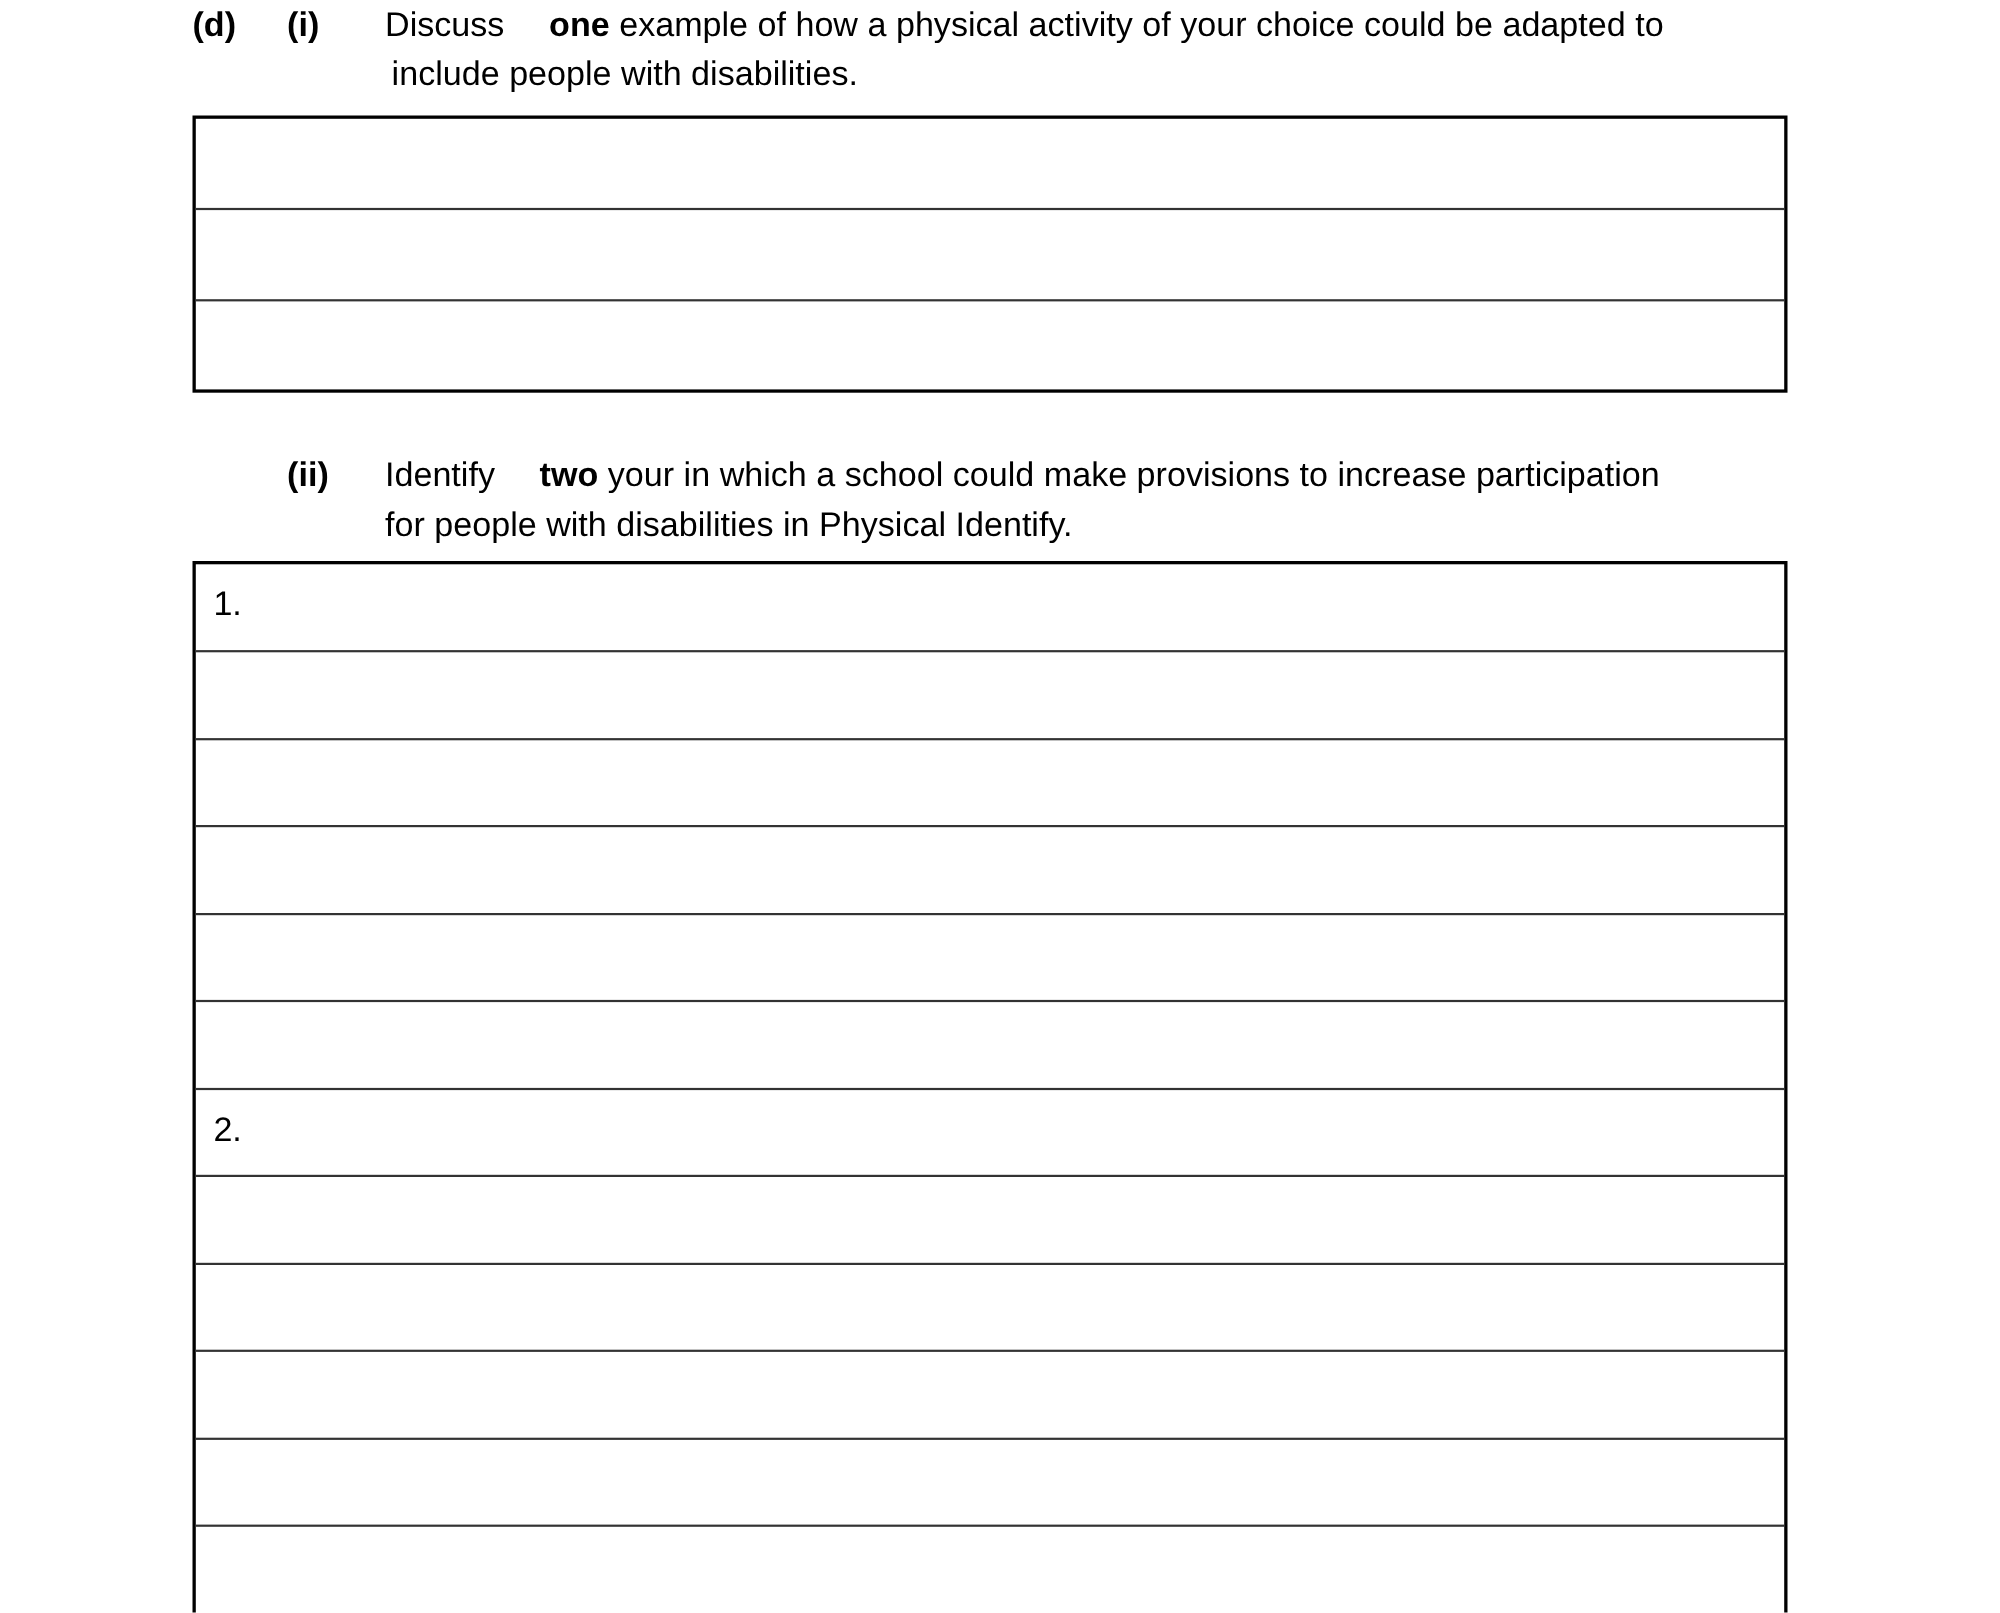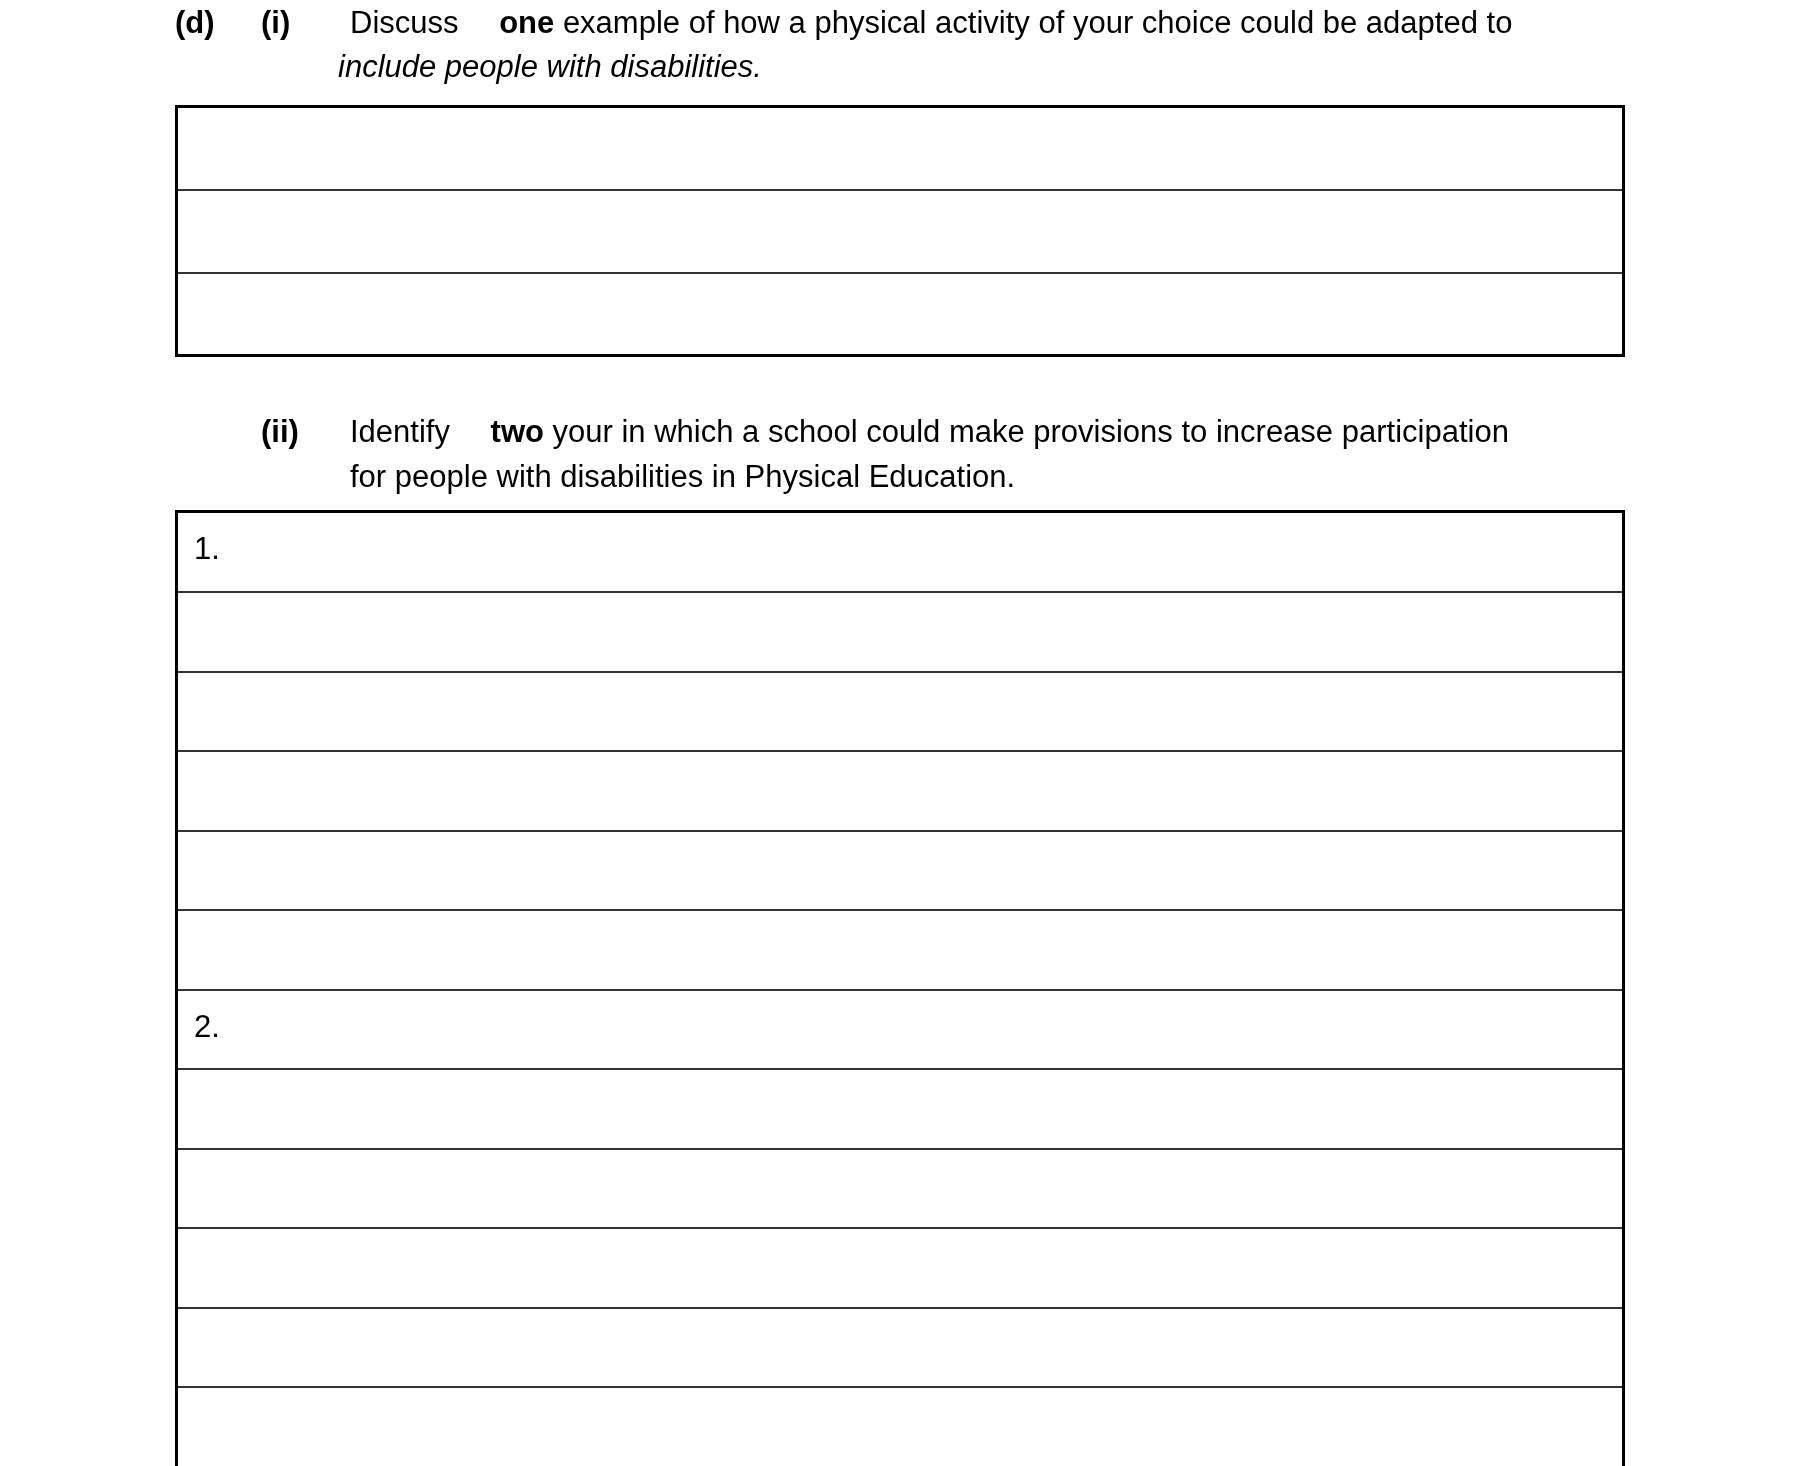--- a/index.html
+++ b/index.html
@@ -60,39 +60,39 @@
     }
   </style>
 </head>
 <body>
 
 <div class="q-line label-bold" style="left:175px; top:0px;">(d)</div>
 <div class="q-line label-bold" style="left:261px; top:0px;">(i)</div>
 <div class="q-line q-text" style="left:350px; top:0px;">
   <span>Discuss </span><b>one</b><span> example of how a physical activity of your choice could be adapted to</span>
 </div>
-<div class="q-line q-text" style="left:338px; top:44px;font-style:italic;">include people with disabilities.</div>
+<div class="q-line q-text" style="left:356px; top:44px;">include people with disabilities.</div>
 
 <div class="answer-box" style="top:105px; height:252px;">
   <div class="answer-row" style="height:83px;">
     <input class="answer-input" type="text" style="">
   </div>
   <div class="answer-row" style="height:83px;">
     <input class="answer-input" type="text" style="">
   </div>
   <div class="answer-row" style="height:80px;">
     <input class="answer-input" type="text" style="">
   </div>
 </div>
 
 <div class="q-line label-bold" style="left:261px; top:409px;">(ii)</div>
 <div class="q-line q-text" style="left:350px; top:409px;">
   <span>Identify </span><b>two</b><span> your in which a school could make provisions to increase participation</span>
 </div>
-<div class="q-line q-text" style="left:350px; top:454px;">for people with disabilities in Physical Education.</div>
+<div class="q-line q-text" style="left:350px; top:454px;">for people with disabilities in Physical Identify.</div>
 
 <div class="answer-box" style="top:510px; height:970px;">
   <div class="answer-row" style="height:80px;">
     <span class="row-num">1.</span>
     <input class="answer-input" type="text" style="">
   </div>
   <div class="answer-row" style="height:79.5px;">
     <input class="answer-input" type="text" style="">
   </div>
   <div class="answer-row" style="height:79.5px;">

